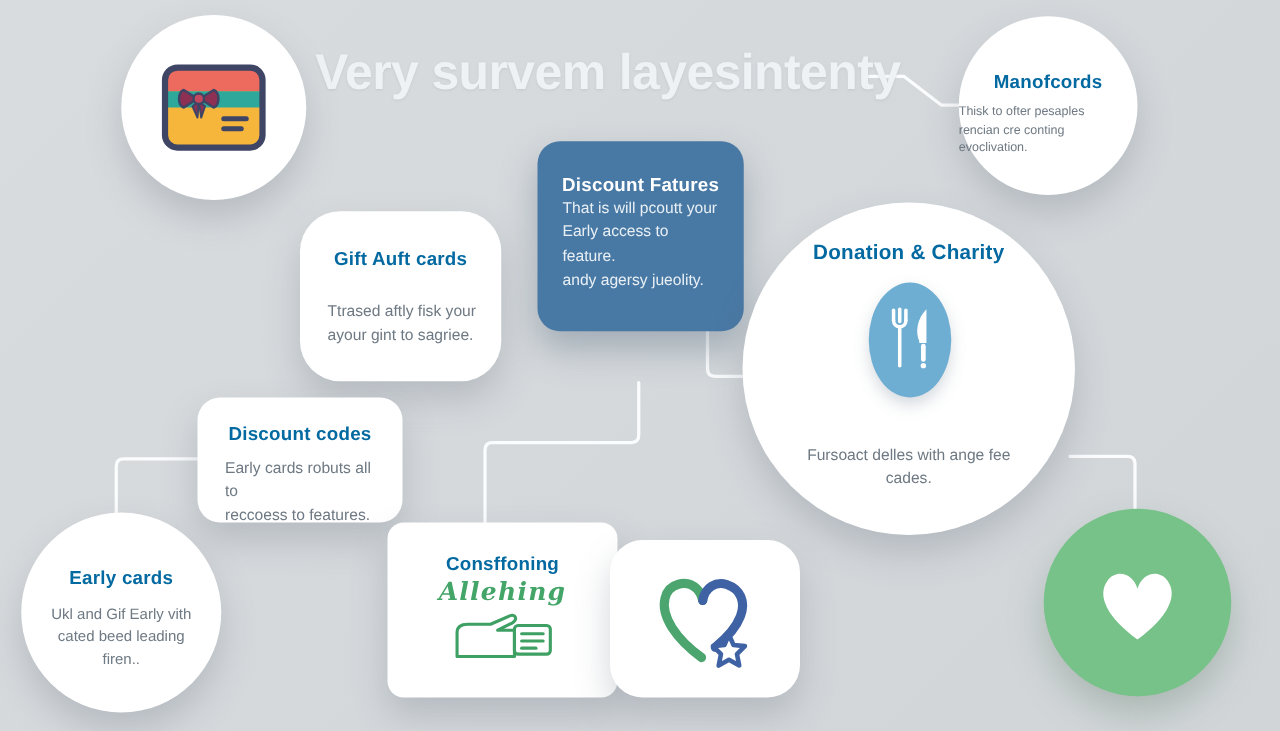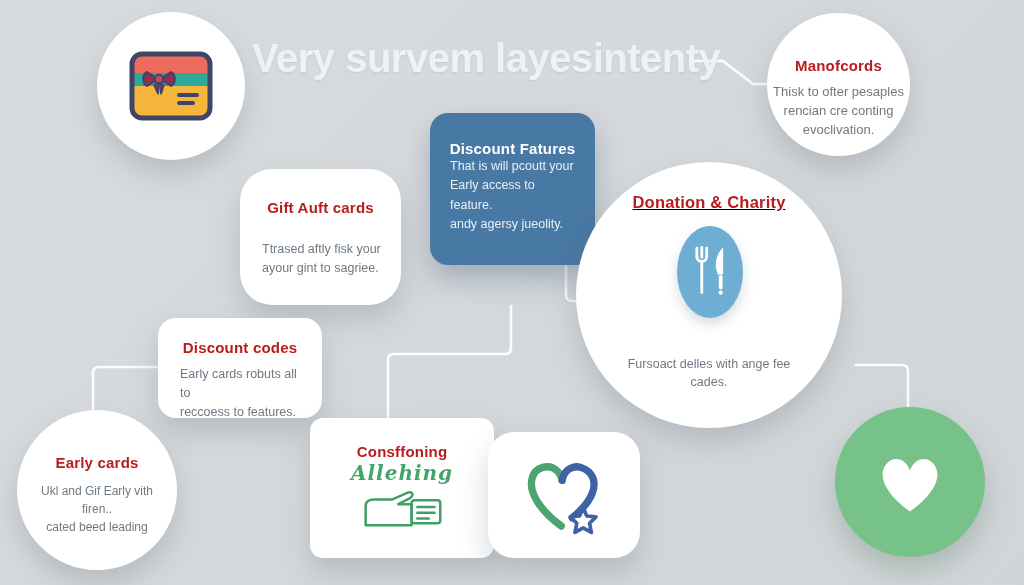--- a/index.html
+++ b/index.html
@@ -5,46 +5,46 @@
   html,body{margin:0;padding:0;background:#b8bcbf;}
   #canvas{
     position:relative;width:1024px;height:585px;overflow:hidden;
     background:linear-gradient(135deg,#d9dcde 0%,#d4d8db 55%,#d1d5d8 100%);
     font-family:"Liberation Sans", sans-serif;
   }
   .node{position:absolute;z-index:2;}
   .white{background:#ffffff;box-shadow:0 14px 28px rgba(108,120,132,0.30);}
   .circle{border-radius:50%;}
   .card{border-radius:18px;}
-  .heading{color:#b91c1c;font-weight:bold;font-size:15px;text-align:center;letter-spacing:.2px;}
+  .heading{color:#0369a1;font-weight:bold;font-size:15px;text-align:center;letter-spacing:.2px;}
   .body{color:#6E7983;font-size:12.5px;line-height:1.5;}
   .ln{display:block;}
   #title{
     left:252px;top:36px;width:470px;
     font-size:40px;font-weight:bold;letter-spacing:-0.5px;
     color:#EEF2F4;text-shadow:0 1px 2px rgba(160,168,175,0.35);
     white-space:nowrap;
   }
   
   #gift-card-circle{left:97px;top:12px;width:148px;height:148px;display:flex;align-items:center;justify-content:center;}
   
   #manofcords{left:767px;top:13px;width:143px;height:143px;box-sizing:border-box;padding-top:44px;}
   #manofcords .heading{font-size:15px;}
-  #manofcords .body{font-size:13px;text-align:center;margin-top:9px;line-height:1.45;}
+  #manofcords .body{font-size:10px;margin-top:9px;line-height:1.45;}
   
   #discount-fatures{left:430px;top:113px;width:165px;height:152px;border-radius:18px;
     background:#4878A4;box-shadow:0 14px 28px rgba(80,100,122,0.38);box-sizing:border-box;}
   #discount-fatures .heading{color:#ffffff;margin-top:27px;font-size:15px;}
   #discount-fatures .body{color:#E9F0F5;padding:0 20px;font-size:12.5px;line-height:1.55;}
   
   #gift-auft{left:240px;top:169px;width:161px;height:136px;border-radius:32px;box-sizing:border-box;}
   #gift-auft .heading{margin-top:30px;}
   #gift-auft .body{margin-top:24px;padding:0 14px 0 22px;}
   
-  #donation{left:576px;top:162px;width:266px;height:266px;box-sizing:border-box;text-decoration:underline;}
+  #donation{left:594px;top:162px;width:266px;height:266px;box-sizing:border-box;}
   #donation .heading{font-size:16.5px;padding-top:31px;}
   #donation .oval{position:absolute;left:101px;top:64px;width:66px;height:92px;border-radius:50%;
     background:#6FAED3;box-shadow:0 6px 12px rgba(90,110,130,0.25);display:flex;align-items:center;justify-content:center;}
   #donation .body{position:absolute;left:0;bottom:36px;width:100%;text-align:center;}
   
   #discount-codes{left:158px;top:318px;width:164px;height:100px;border-radius:18px;box-sizing:border-box;}
   #discount-codes .heading{margin-top:21px;}
   #discount-codes .body{margin-top:9px;padding:0 14px 0 22px;}
   
   #early-cards{left:17px;top:410px;width:160px;height:160px;box-sizing:border-box;padding-top:44px;}
@@ -149,22 +149,22 @@
     <div class="body">
       <span class="ln">Early cards robuts all to</span>
       <span class="ln">reccoess to features.</span>
     </div>
   </div>
 
   <div id="early-cards" class="node white circle">
     <div class="heading">Early cards</div>
     <div class="body">
       <span class="ln">Ukl and Gif Early vith</span>
+      <span class="ln">cated beed leading</span>
       <span class="ln">firen..</span>
-      <span class="ln">cated beed leading</span>
     </div>
   </div>
 
   <div id="consffoning" class="node white">
     <div class="heading">Consffoning</div>
     <span class="script">Allehing</span>
     <svg width="88" height="46" viewBox="0 0 92 48">
       <g fill="none" stroke="#3FA064" stroke-width="2.6" stroke-linejoin="round" stroke-linecap="round">
         <rect x="56" y="16" width="30" height="24" rx="3"></rect>
         <line x1="62" y1="23" x2="80" y2="23"></line>

